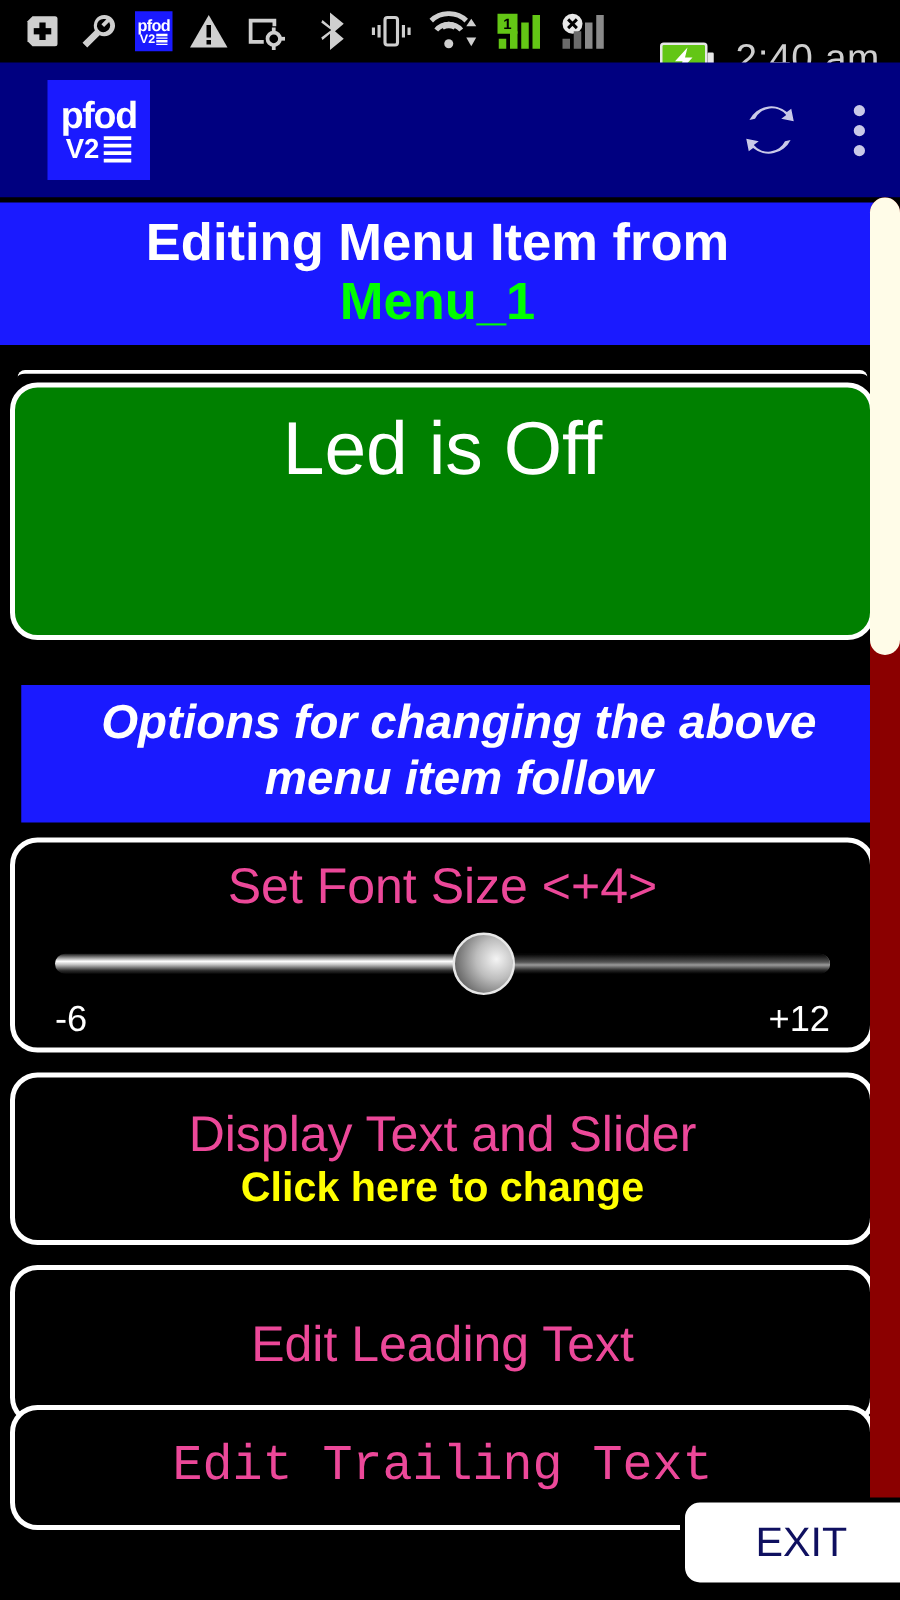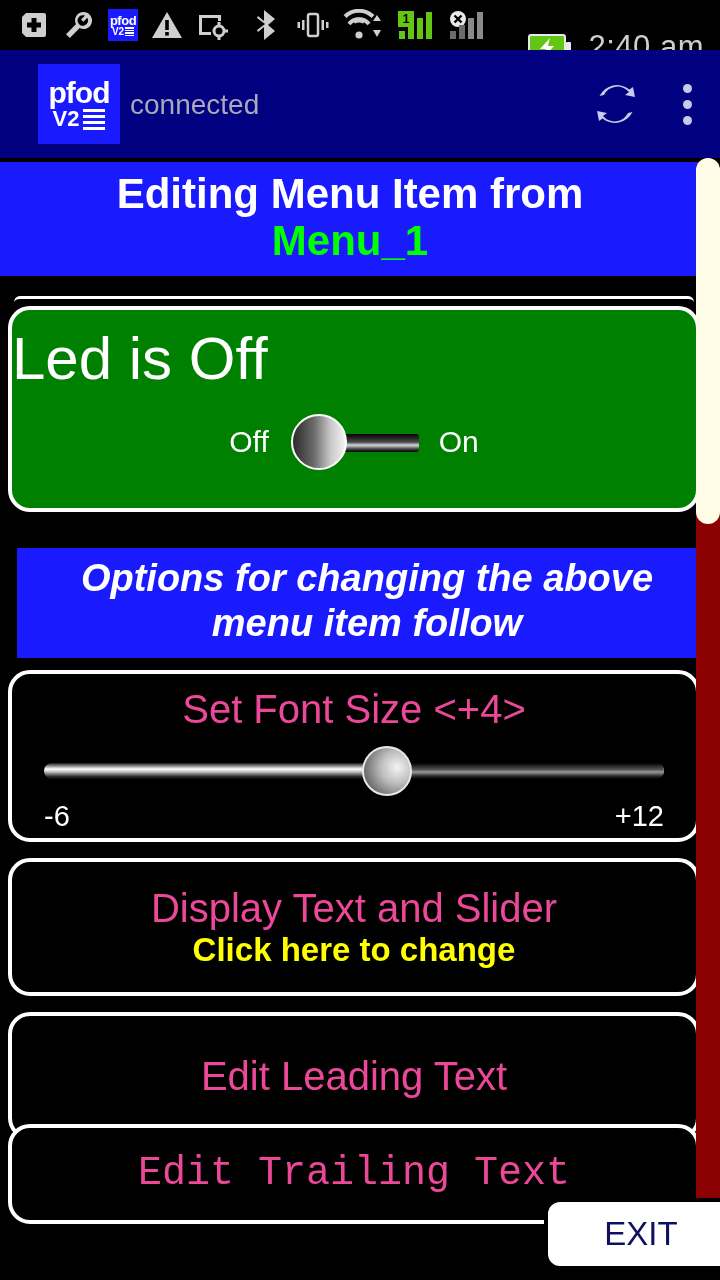--- a/index.html
+++ b/index.html
@@ -66,21 +66,21 @@
   .banner-line2 { font-size: 42px; line-height: 1.12; color: #00ff00; }
 
   .green-panel {
     position: absolute; top: 148px; left: 8px; width: 692px; height: 206px;
     background: #008000; border: 4px solid #ffffff; border-radius: 22px;
   }
   .green-panel::before {
     content: ""; position: absolute; top: -14px; left: 2px; right: 2px; height: 7px;
     border-top: 3px solid #fff; border-radius: 6px 6px 0 0;
   }
-  .panel-title { color: #fff; font-size: 60px; text-align: left; margin-top: 16px; line-height: 1.1; }
+  .panel-title { color: #fff; font-size: 60px; text-align: center; margin-top: 16px; line-height: 1.1; }
   .toggle-row {
     display: flex; align-items: center; justify-content: center; gap: 18px; margin-top: 22px;
   }
   .toggle-label { color: #fff; font-size: 30px; }
   .toggle-widget { position: relative; width: 134px; height: 56px; }
   .toggle-track {
     position: absolute; top: 20px; left: 36px; width: 96px; height: 18px;
     background: linear-gradient(to bottom, #000000 0%, #4a4a4a 45%, #d6d6d6 62%, #3a3a3a 85%, #000 100%);
     border-radius: 3px;
   }
@@ -243,21 +243,20 @@
         <span>V2</span>
         <span class="ln">
             <i></i>
             <i></i>
             <i></i>
             <i></i>
           </span>
       </span>
     </div>
     <div class="appbar-titles">
-      <div class="appbar-sub">connected</div>
     </div>
     <div class="appbar-actions">
       <svg width="54" height="54" viewBox="0 0 54 54">
         <path d="M15 18 A15 15 0 0 1 40 15 l-4 3 10 2 -2 -10 -3.5 2.6 A19.5 19.5 0 0 0 10.5 19 Z" fill="#c9c9e8"></path>
         <path d="M39 36 A15 15 0 0 1 14 39 l4 -3 -10 -2 2 10 3.5 -2.6 A19.5 19.5 0 0 0 43.5 35 Z" fill="#c9c9e8"></path>
       </svg>
       <div class="overflow-dots">
           <i></i>
           <i></i>
           <i></i>
@@ -267,28 +266,20 @@
 
   <div class="scrollarea">
 
     <div class="blue-banner banner-top">
       <div class="banner-line1">Editing Menu Item from</div>
       <div class="banner-line2">Menu_1</div>
     </div>
 
     <div class="green-panel">
       <div class="panel-title">Led is Off</div>
-      <div class="toggle-row">
-        <span class="toggle-label">Off</span>
-        <span class="toggle-widget">
-          <span class="toggle-track"></span>
-          <span class="toggle-thumb"></span>
-        </span>
-        <span class="toggle-label">On</span>
-      </div>
     </div>
 
     <div class="blue-banner banner-mid">
       <div class="banner-italic">Options for changing the above</div>
       <div class="banner-italic">menu item follow</div>
     </div>
 
     <div class="opt-btn fontsize-btn">
       <div class="opt-title">Set Font Size &lt;+4&gt;</div>
       <div class="fs-slider">

